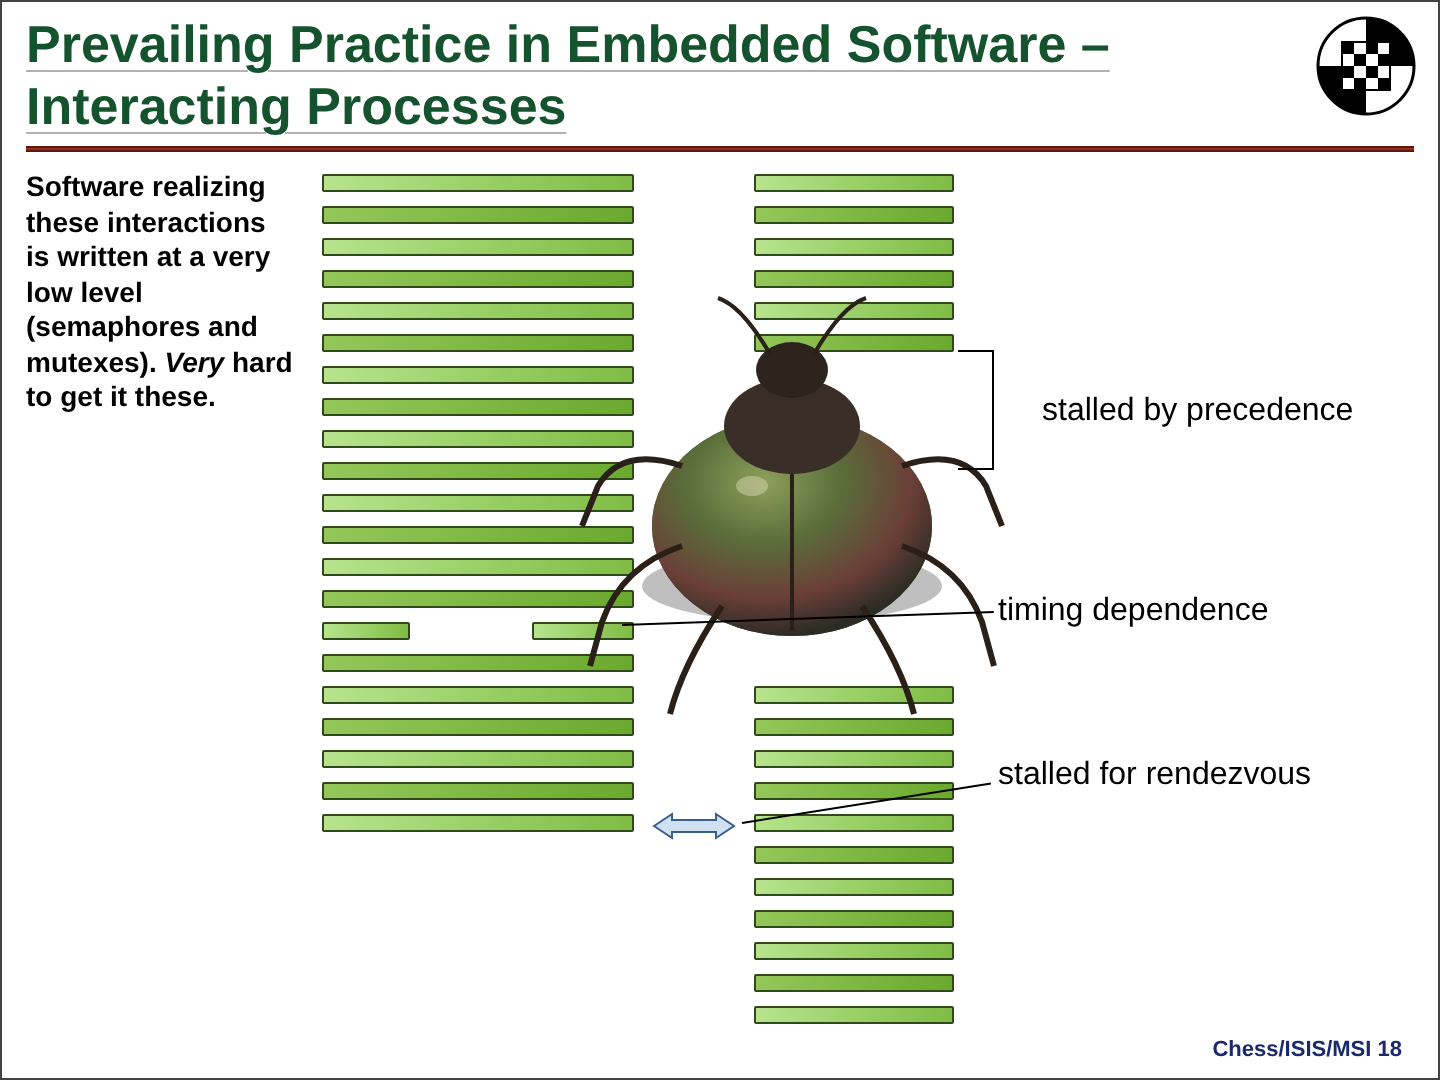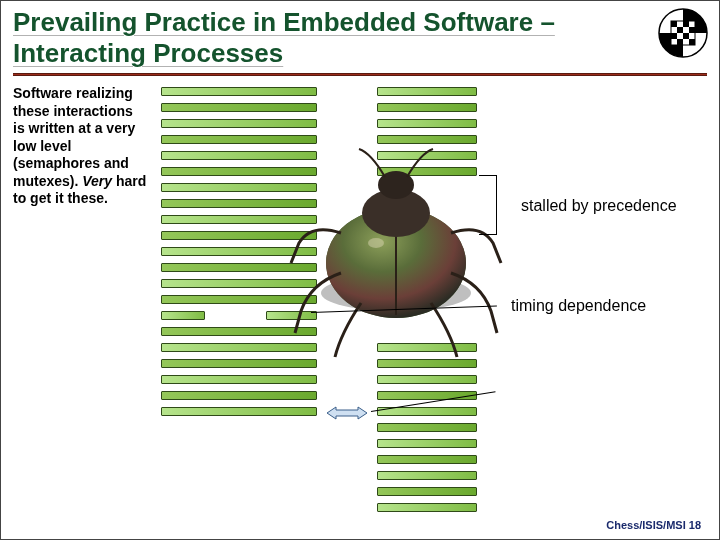--- a/index.html
+++ b/index.html
@@ -195,20 +195,21 @@
       <path d="M170 90 Q200 80 212 100 L220 120" stroke="#2a2018" stroke-width="3" fill="none"></path>
       <path d="M170 130 Q200 140 210 168 L216 190" stroke="#2a2018" stroke-width="3" fill="none"></path>
       <path d="M150 160 Q170 190 176 214" stroke="#2a2018" stroke-width="3" fill="none"></path>
       <ellipse cx="95" cy="100" rx="8" ry="5" fill="#d8d4b0" opacity="0.5"></ellipse>
     </svg>
   </div>
 
   <div class="annot" style="left:498px; top:118px;margin-left:22px;">stalled by precedence</div>
   <div style="position:absolute; left:478px; top:96px; width:18px; height:60px; border-right:1px solid #000; border-top:1px solid #000; border-bottom:1px solid #000;"></div>
 
-  <div class="annot" style="left:510px; top:218px;">timing dependence</div>
+  <div class="annot" style="left:498px; top:218px;">timing dependence</div>
   <div style="position:absolute; left:310px; top:233px; width:186px; height:0; border-top:1px solid #000; transform-origin:left center; transform:rotate(-2deg);"></div>
 
+  <div class="annot" style="left:498px; top:300px;">stalled for rendezvous</div>
   <div style="position:absolute; left:370px; top:332px; width:126px; height:0; border-top:1px solid #000; transform-origin:left center; transform:rotate(-9deg);"></div>
 
 </div>
 
 <div class="footer">Chess/ISIS/MSI  18</div>
 
 </body></html>

